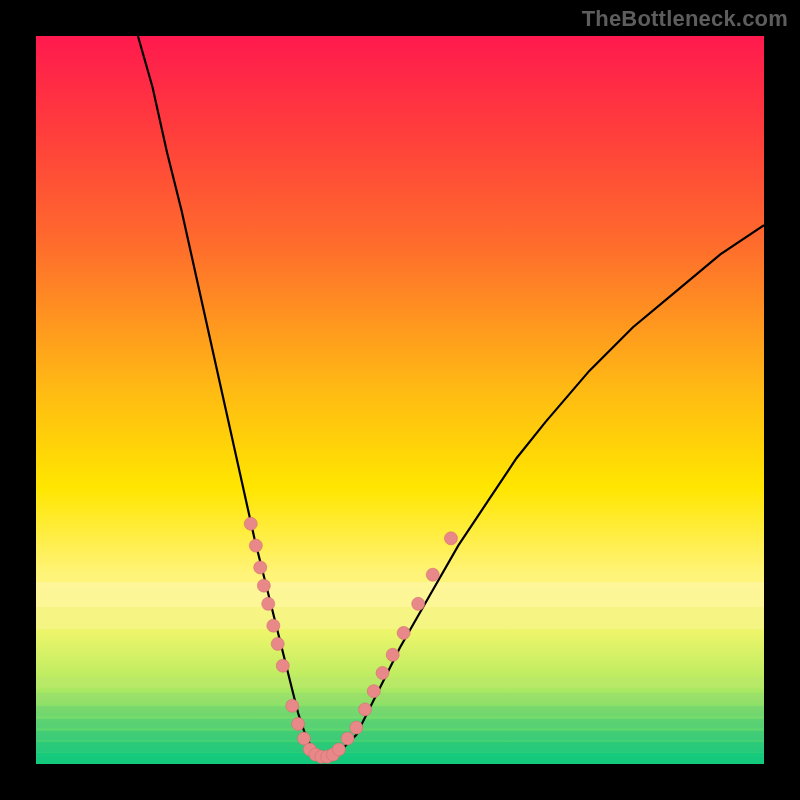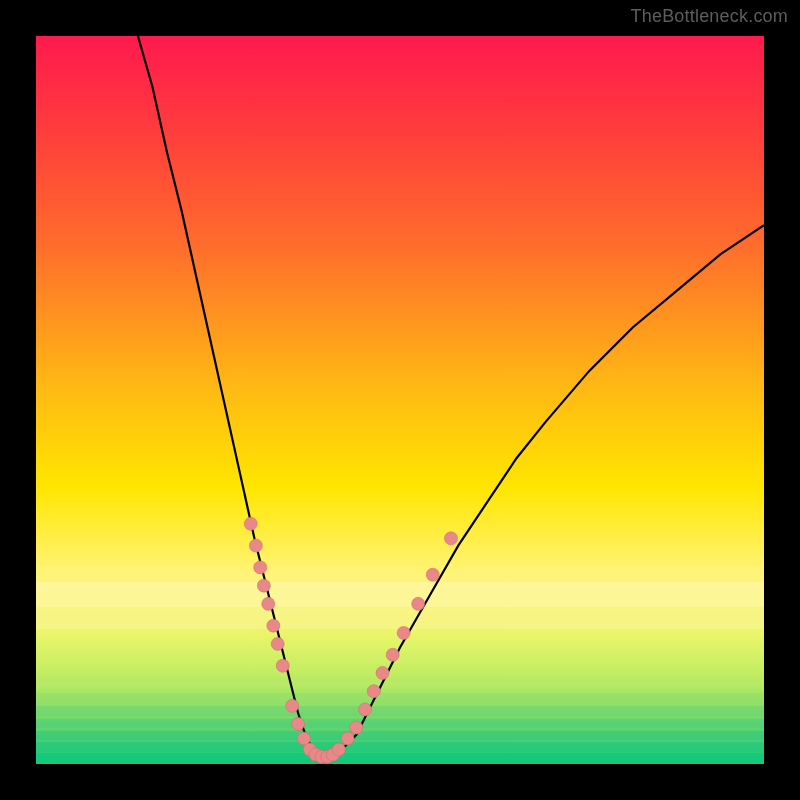--- a/index.html
+++ b/index.html
@@ -15,22 +15,22 @@
     position: relative;
     width: 800px;
     height: 800px;
     background: #000;
   }
   .watermark {
     position: absolute;
     top: 6px;
     right: 12px;
     color: #5d5d5d;
-    font-size: 18px;
-    font-weight: 400;
+    font-size: 22px;
+    font-weight: 700;
     letter-spacing: 0.2px;
     z-index: 10;
   }
   .plot {
     position: absolute;
     left: 36px;
     top: 36px;
     width: 728px;
     height: 728px;
     overflow: hidden;

